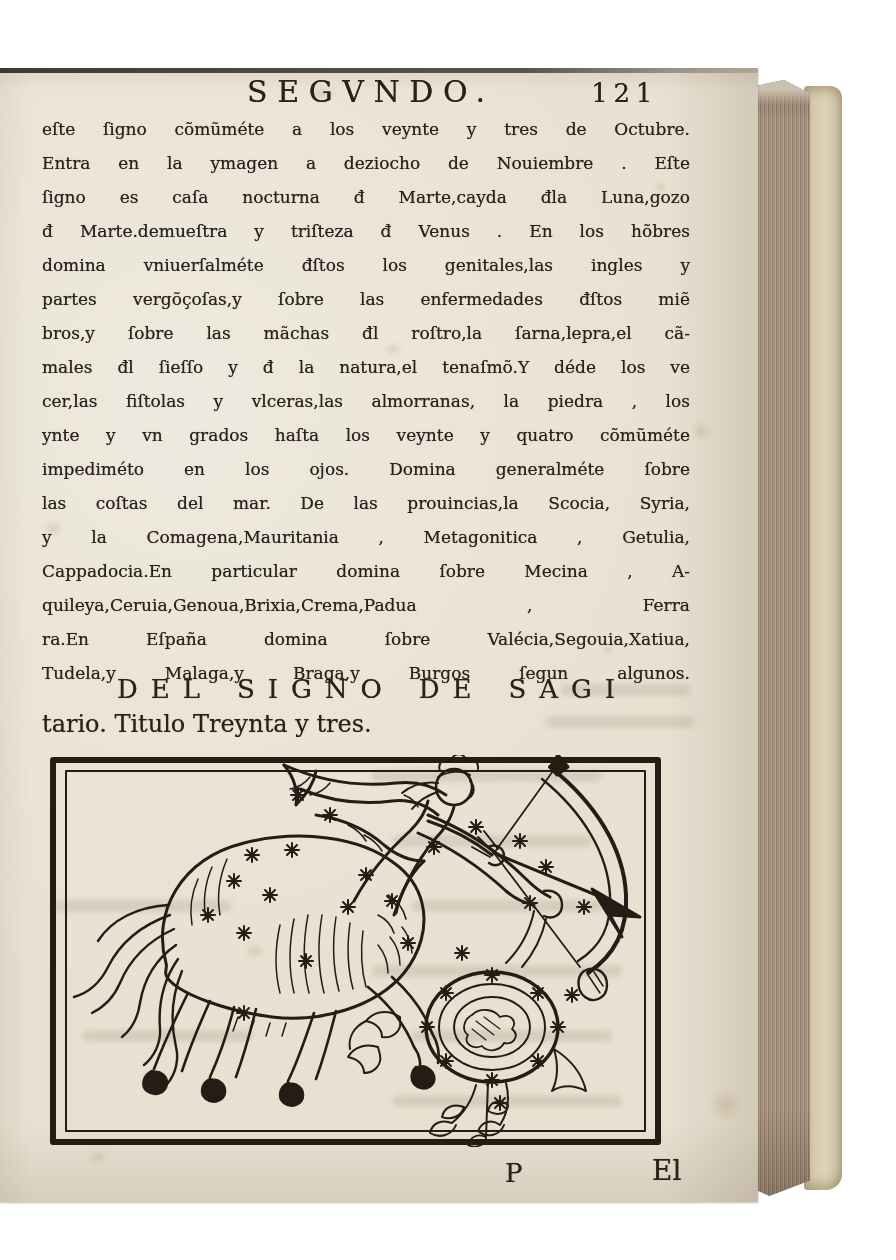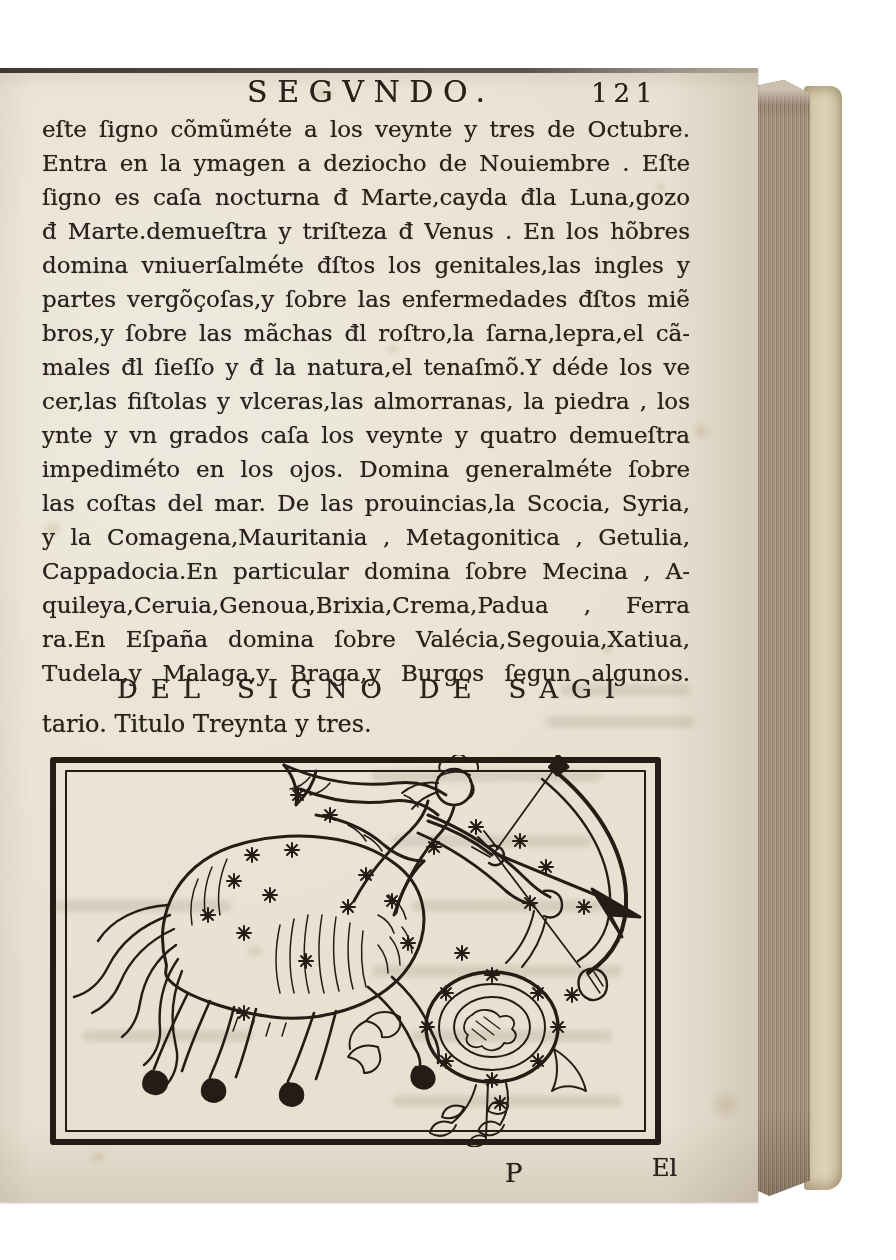--- a/index.html
+++ b/index.html
@@ -35,31 +35,31 @@
     background:rgba(122,104,78,.16);}
 
   
   .content{position:absolute;left:50px;top:0;width:648px;height:100%;color:var(--ink,#29221a);}
   .running-title{position:absolute;top:6px;left:0;width:100%;text-align:center;
     font-size:30px;letter-spacing:.32em;text-indent:.32em;
     text-shadow:0 0 .6px rgba(41,34,26,.75);}
   .folio{position:absolute;top:10px;right:32px;font-size:26px;letter-spacing:.22em;
     text-shadow:0 0 .6px rgba(41,34,26,.75);}
   .body-text{position:absolute;top:44px;left:0;width:100%;
-    font-size:23px;line-height:34px;text-shadow:0 0 .7px rgba(41,34,26,.65);}
+    font-size:17px;line-height:34px;text-shadow:0 0 .7px rgba(41,34,26,.65);}
   .line{height:34px;text-align:justify;text-align-last:justify;white-space:normal;}
   .heading1{position:absolute;top:606px;left:0;width:100%;text-align:center;
     font-size:26px;letter-spacing:.5em;text-indent:.5em;word-spacing:.1em;
     text-shadow:0 0 .7px rgba(41,34,26,.7);}
   .heading2{position:absolute;top:642px;left:0;width:100%;text-align:left;font-size:24px;
     text-shadow:0 0 .7px rgba(41,34,26,.65);}
   .woodcut{position:absolute;top:687px;left:6px;color:#241d15;}
   .sig-mark{position:absolute;top:1090px;left:463px;font-size:26px;
     text-shadow:0 0 .7px rgba(41,34,26,.7);}
-  .catchword{position:absolute;top:1086px;left:610px;font-size:24px;
+  .catchword{position:absolute;top:1086px;left:610px;font-size:28px;
     text-shadow:0 0 .7px rgba(41,34,26,.7);}
 </style>
 </head>
 <body>
 
 <div class="scene">
 
   <div class="cover"></div>
   <div class="fore-edge"></div>
 
@@ -94,21 +94,21 @@
       <div class="body-text">
         <div class="line">eſte ſigno cõmũméte a los veynte y tres de Octubre.</div>
         <div class="line">Entra en la ymagen a deziocho de Nouiembre . Eſte</div>
         <div class="line">ſigno es caſa nocturna đ Marte,cayda đla Luna,gozo</div>
         <div class="line">đ Marte.demueſtra y triſteza đ Venus . En los hõbres</div>
         <div class="line">domina vniuerſalméte đſtos los genitales,las ingles y</div>
         <div class="line">partes vergõçoſas,y ſobre las enfermedades đſtos miẽ</div>
         <div class="line">bros,y ſobre las mãchas đl roſtro,la ſarna,lepra,el cã-</div>
         <div class="line">males đl ſieſſo y đ la natura,el tenaſmõ.Y déde los ve</div>
         <div class="line">cer,las fiſtolas y vlceras,las almorranas, la piedra , los</div>
-        <div class="line">ynte y vn grados caſa los veynte y quatro demueſtra</div>
+        <div class="line">ynte y vn grados haſta los veynte y quatro cõmũméte</div>
         <div class="line">impediméto en los ojos. Domina generalméte ſobre</div>
         <div class="line">las coſtas del mar. De las prouincias,la Scocia, Syria,</div>
         <div class="line">y la Comagena,Mauritania , Metagonitica , Getulia,</div>
         <div class="line">Cappadocia.En particular domina ſobre Mecina , A-</div>
         <div class="line">quileya,Ceruia,Genoua,Brixia,Crema,Padua , Ferra</div>
         <div class="line">ra.En Eſpaña domina ſobre Valécia,Segouia,Xatiua,</div>
         <div class="line">Tudela,y Malaga,y Braga,y Burgos ſegun algunos.</div>
       </div>
 
       <div class="heading1">DEL SIGNO DE SAGI</div>

